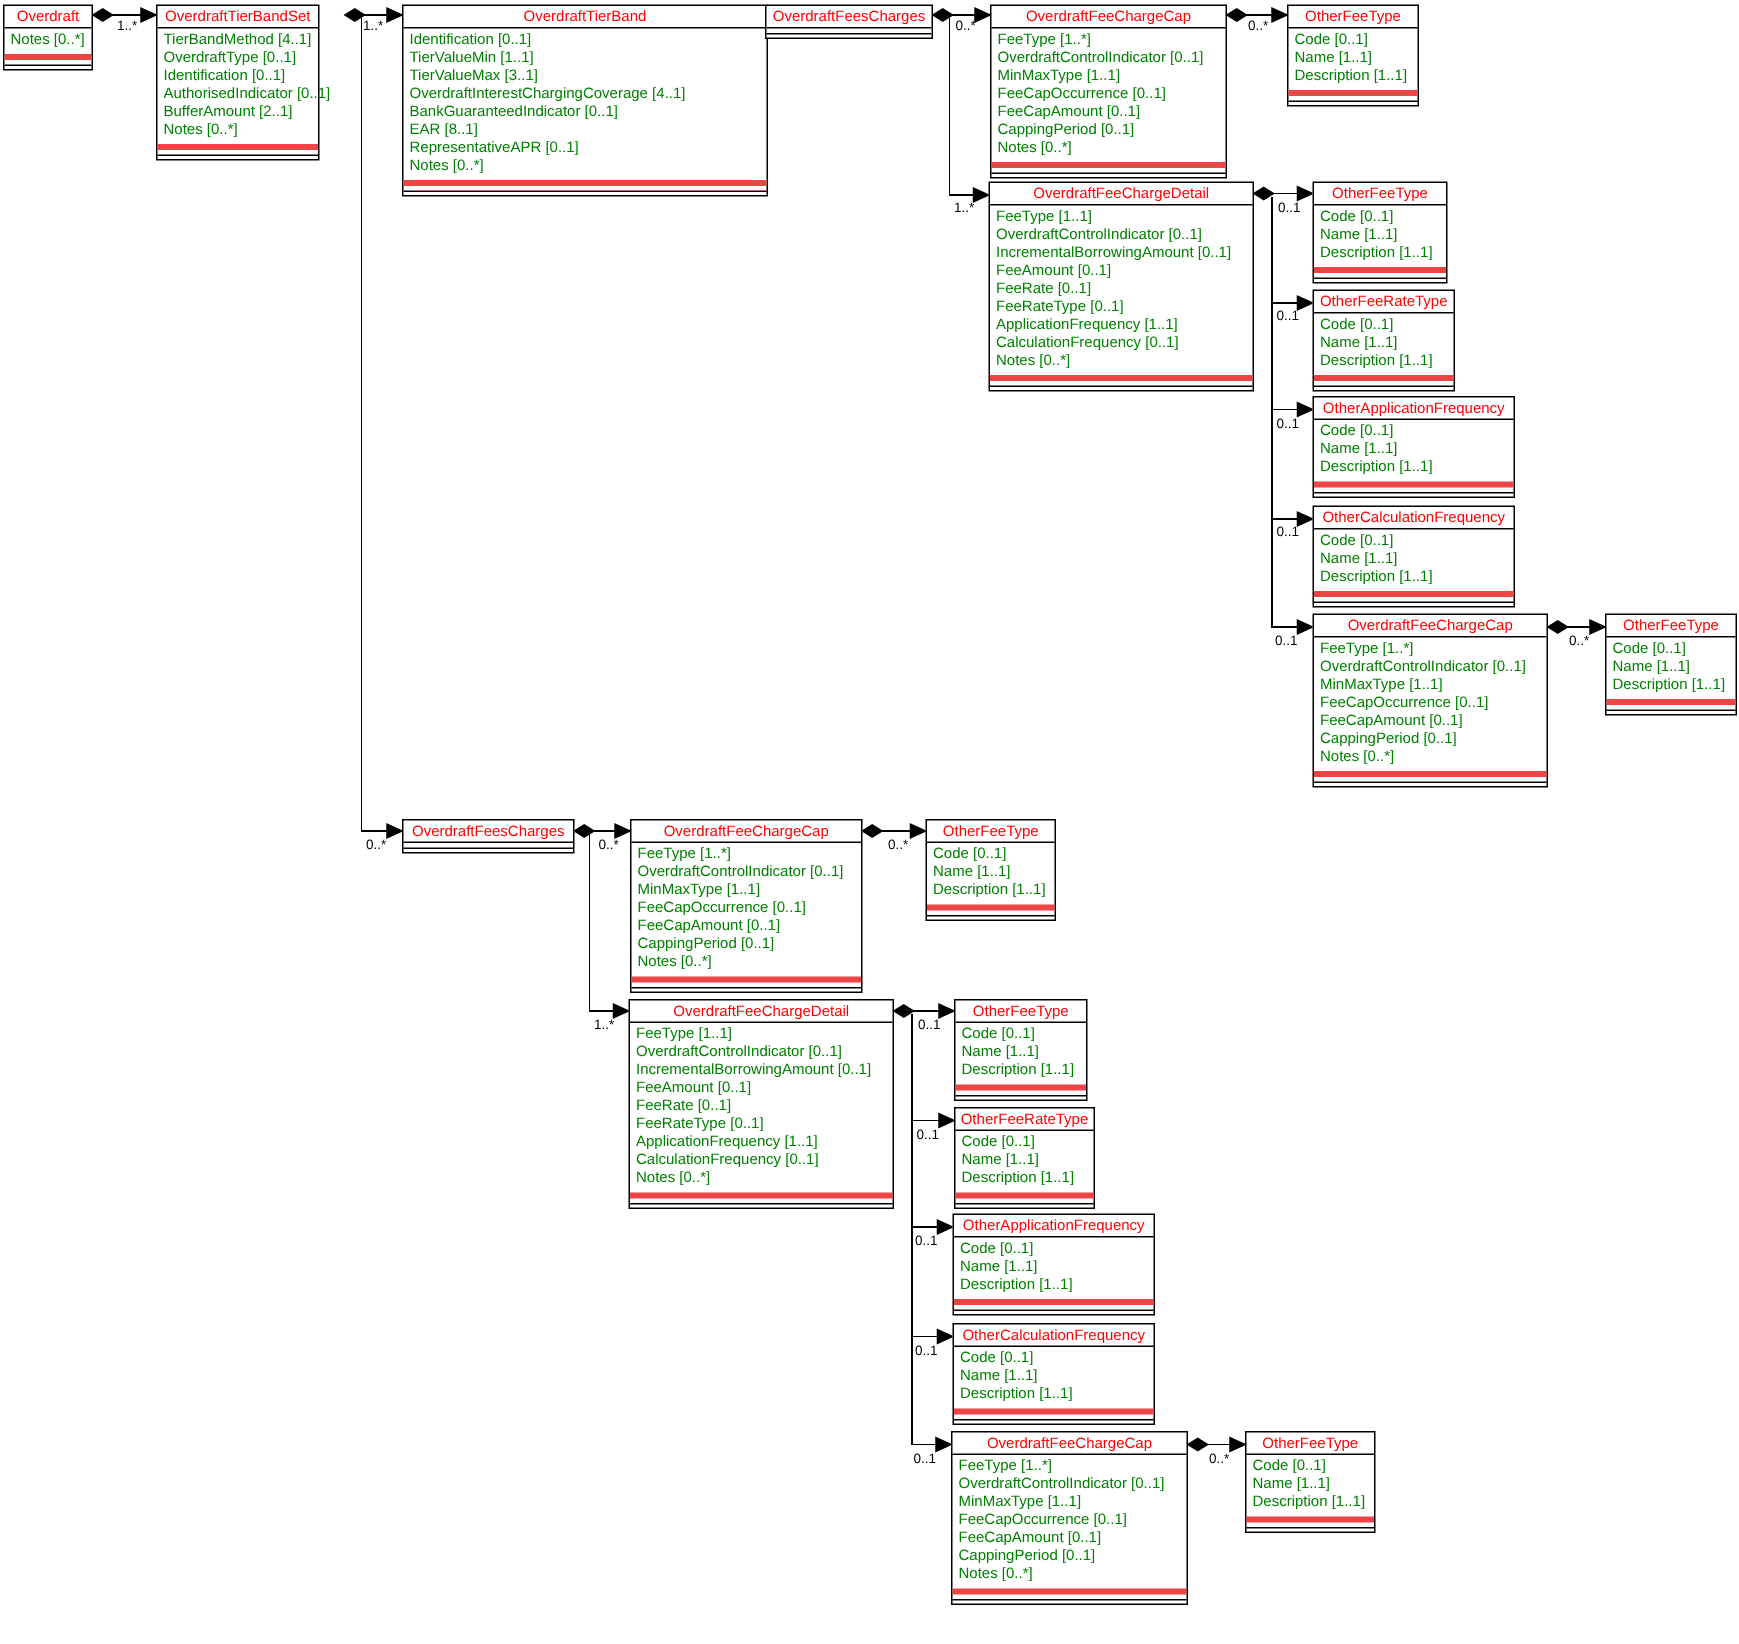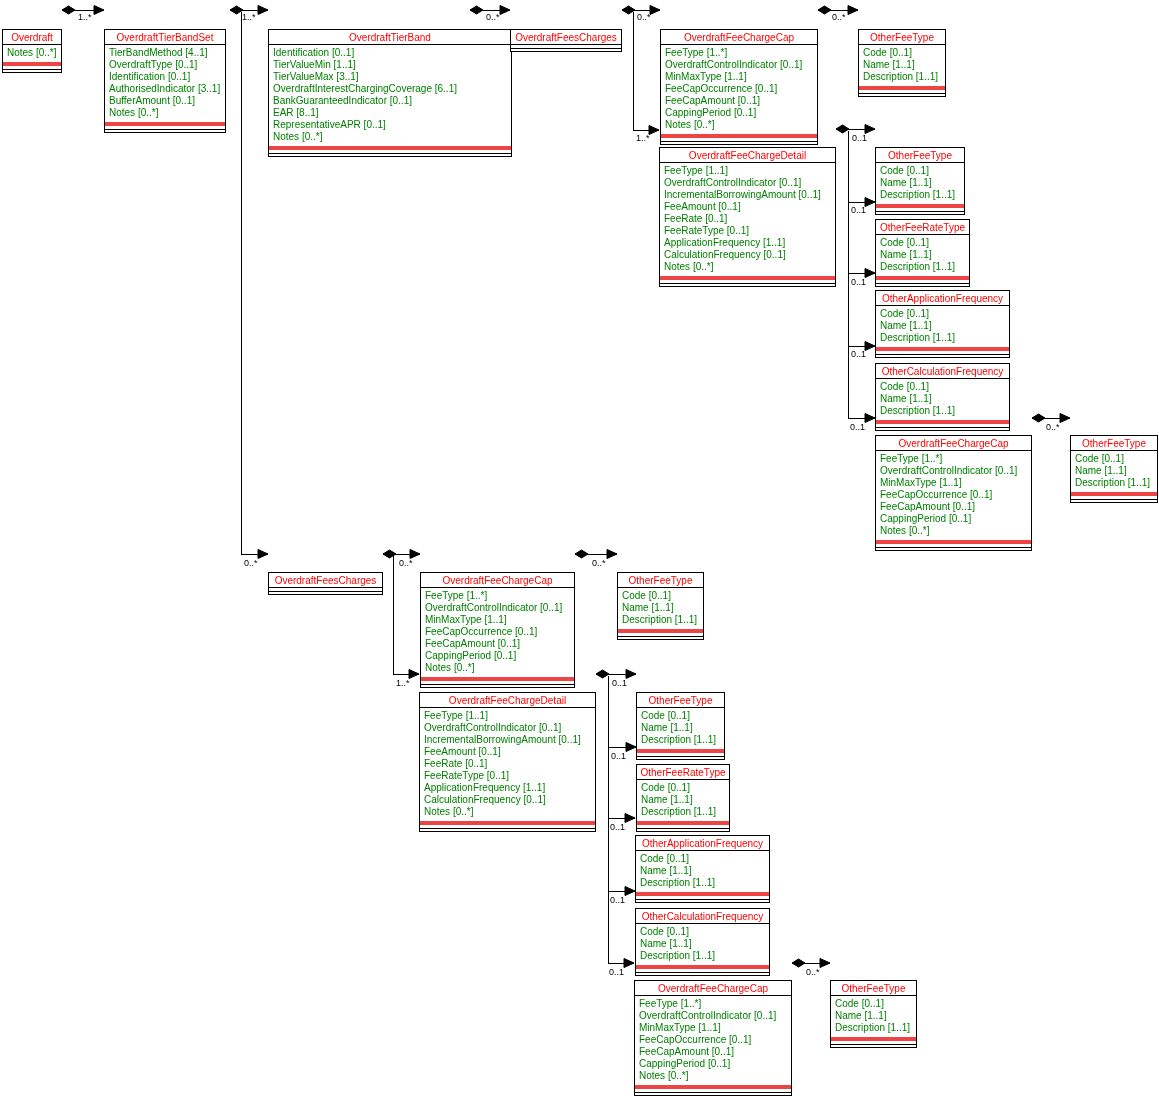--- a/index.html
+++ b/index.html
@@ -3,21 +3,21 @@
 <meta charset="utf-8">
 <style>
   html,body{margin:0;padding:0;background:#ffffff;}
   #canvas{position:relative;width:1159px;height:1096px;background:#ffffff;
           font-family:"Liberation Sans",sans-serif;overflow:hidden;}
   #wires{position:absolute;left:0;top:0;}
   #wires .ln{fill:none;stroke:#000;stroke-width:1;shape-rendering:crispEdges;}
   #wires .dia{fill:#000;stroke:#000;}
   #wires .arr{fill:#000;stroke:#000;}
   #wires text{font-family:"Liberation Sans",sans-serif;font-size:9px;fill:#000;}
-  .box{position:absolute;background:#fff;border:1px solid #000;font-size:10px;box-sizing:border-box;margin-top:26px;}
+  .box{position:absolute;background:#fff;border:1px solid #000;font-size:10px;box-sizing:border-box;}
   .bt{color:#ff0000;text-align:center;padding:2px 2px 1px;line-height:11px;
       border-bottom:1px solid #000;white-space:nowrap;}
   .ba{padding:2px 4px 3px;color:#008000;border-bottom:4px solid #ef4444;}
   .ba:empty{display:none;}
   .ba div{line-height:12px;white-space:nowrap;}
   .s1{height:3px;border-bottom:1px solid #000;}
   .s2{height:2px;}
 </style>
 </head>
 <body>
@@ -150,41 +150,41 @@
 
   <div class="box" style="left:2px;top:3px;width:60px;">
     <div class="bt">Overdraft</div>
     <div class="ba">
         <div>Notes [0..*]</div>
       </div>
     <div class="s1"></div>
     <div class="s2"></div>
   </div>
 
-  <div class="box" style="left:104px;top:3px;width:122px;">
+  <div class="box" style="left:104px;top:3px;width:109px;">
     <div class="bt">OverdraftTierBandSet</div>
     <div class="ba">
         <div>TierBandMethod [4..1]</div>
         <div>OverdraftType [0..1]</div>
         <div>Identification [0..1]</div>
-        <div>AuthorisedIndicator [3..1]</div>
-        <div>BufferAmount [0..1]</div>
+        <div>AuthorisedIndicator [0..1]</div>
+        <div>BufferAmount [2..1]</div>
         <div>Notes [0..*]</div>
       </div>
     <div class="s1"></div>
     <div class="s2"></div>
   </div>
 
   <div class="box" style="left:268px;top:3px;width:244px;">
     <div class="bt">OverdraftTierBand</div>
     <div class="ba">
         <div>Identification [0..1]</div>
         <div>TierValueMin [1..1]</div>
         <div>TierValueMax [3..1]</div>
-        <div>OverdraftInterestChargingCoverage [6..1]</div>
+        <div>OverdraftInterestChargingCoverage [4..1]</div>
         <div>BankGuaranteedIndicator [0..1]</div>
         <div>EAR [8..1]</div>
         <div>RepresentativeAPR [0..1]</div>
         <div>Notes [0..*]</div>
       </div>
     <div class="s1"></div>
     <div class="s2"></div>
   </div>
 
   <div class="box" style="left:510px;top:3px;width:112px;">

